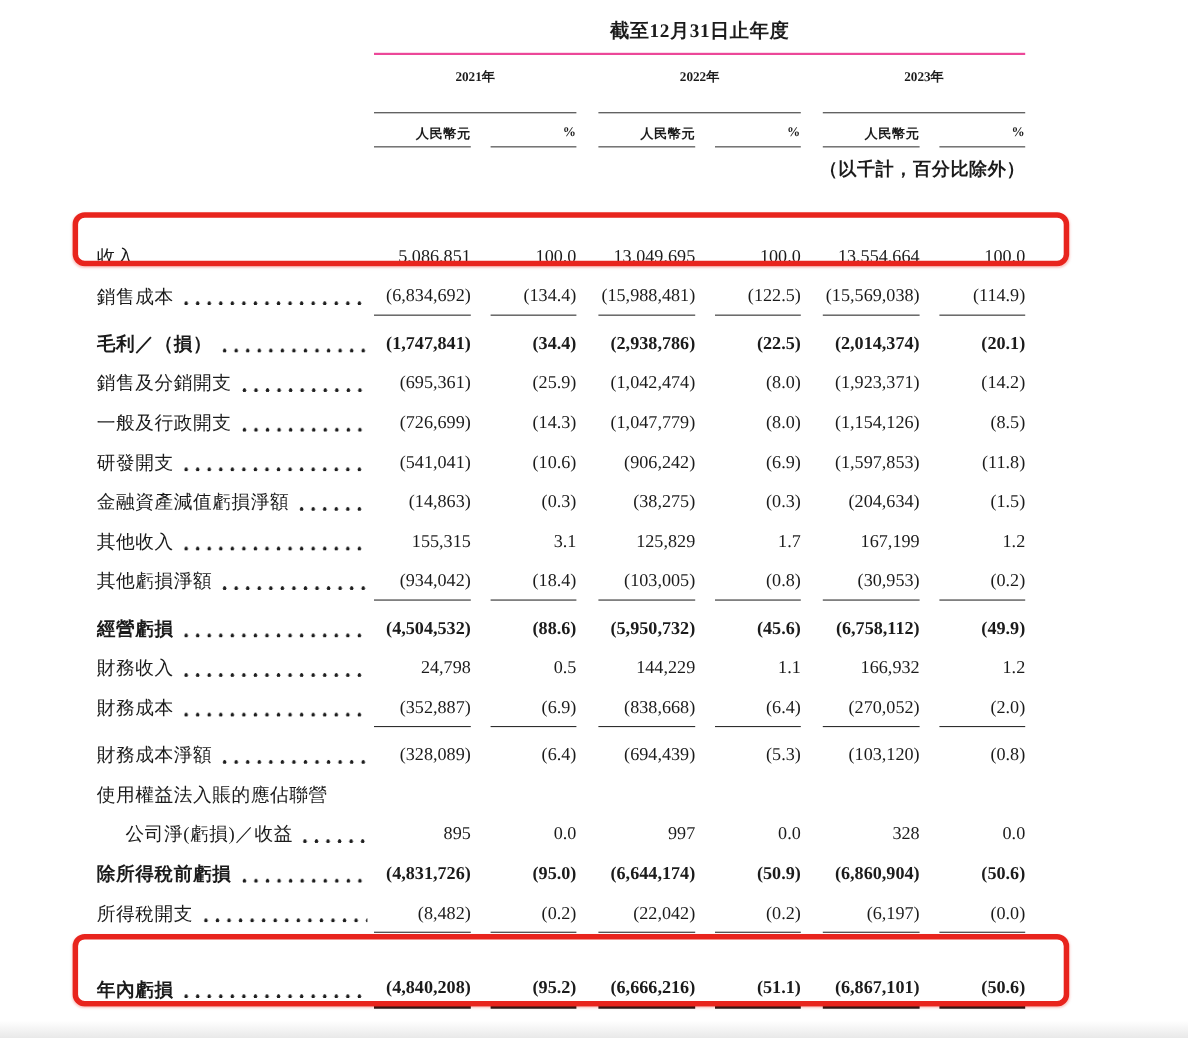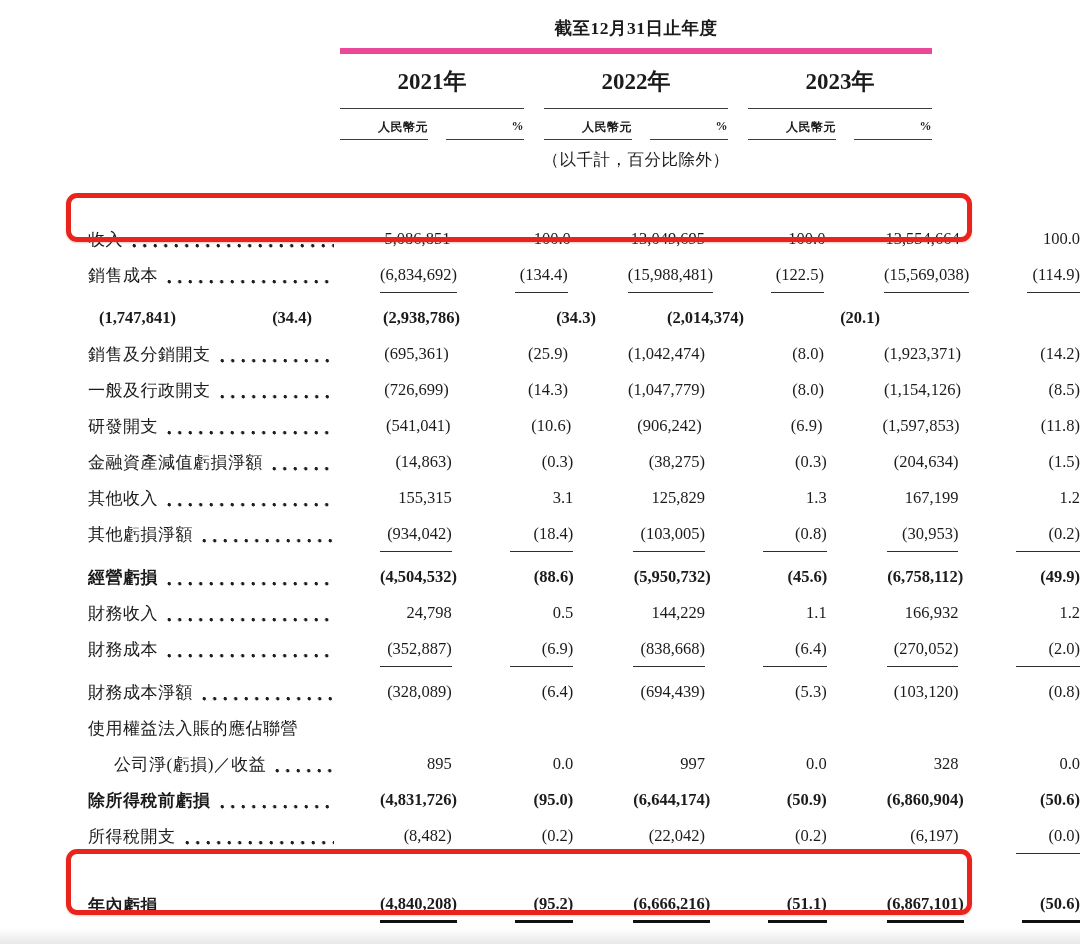--- a/index.html
+++ b/index.html
@@ -16,43 +16,43 @@
   .table-wrap { position:relative; padding-left:88px; width:100%; }
 
   
   .col-header { display:flex; }
   .label-spacer { flex:0 0 252px; }
   .numeric-area { width:592px; }
   .period {
     padding-top:16px; padding-bottom:8px;
     text-align:center; font-weight:700; font-size:17.5px;
     letter-spacing:0.5px;
-    border-bottom:6px solid #ec4899;
+    border-bottom:2px solid #ec4899;
   }
   .years-row { display:flex; margin-top:12px; }
   .year-group {
     width:184px; margin-right:20px;
-    text-align:center; font-weight:700; font-size:23px;
-    padding-bottom:11px; border-bottom:1.5px solid #3c3c3c;
+    text-align:center; font-weight:700; font-size:12px;
+    padding-bottom:23px; border-bottom:1.5px solid #3c3c3c;
   }
   .year-group:last-child { margin-right:0; }
   .sub-row { display:flex; margin-top:10px; }
   .sub-cell {
     text-align:right; font-weight:700; font-size:12px;
     letter-spacing:0.5px;
     padding-bottom:3px; border-bottom:1.5px solid #3c3c3c;
   }
   .sub-rmb { width:88px; margin-right:18px; }
   .sub-pct { width:78px; margin-right:20px; }
   .sub-pct.last { margin-right:0; }
-  .unit-note { margin-top:9px; text-align:center; font-weight:400; font-size:16.5px; letter-spacing:0.5px; }
+  .unit-note { margin-top:9px; text-align:right; font-weight:700; font-size:16.5px; letter-spacing:0.5px; }
 
   
   #rows { margin-top:50px; }
-  .row { display:flex; height:36px; align-items:stretch;gap:40px; }
+  .row { display:flex; height:36px; align-items:stretch; }
   .row.rule-thin { margin-bottom:7px; }
   .row.spacer-before { margin-top:33px; }
   .label-cell {
     flex:0 0 252px; display:flex; align-items:center;
     letter-spacing:0.5px; overflow:hidden;
   }
   .label-cell.indent { padding-left:26px; }
   .dots {
     flex:1 1 auto; height:6px; align-self:center;
     margin:14px 6px 0 9px;
@@ -154,31 +154,35 @@
             <span>(122.5)</span>
           </div>
           <div class="cell c-rmb">
             <span>(15,569,038)</span>
           </div>
           <div class="cell c-pct c-last">
             <span>(114.9)</span>
           </div>
         </div>
         <div class="row bold">
+          <div class="label-cell">
+            <span>毛利／（損）</span>
+            <span class="dots"></span>
+          </div>
           <div class="cell c-rmb">
             <span>(1,747,841)</span>
           </div>
           <div class="cell c-pct">
             <span>(34.4)</span>
           </div>
           <div class="cell c-rmb">
             <span>(2,938,786)</span>
           </div>
           <div class="cell c-pct">
-            <span>(34.3)</span>
+            <span>(22.5)</span>
           </div>
           <div class="cell c-rmb">
             <span>(2,014,374)</span>
           </div>
           <div class="cell c-pct c-last">
             <span>(20.1)</span>
           </div>
         </div>
         <div class="row">
           <div class="label-cell">
@@ -284,21 +288,21 @@
           <div class="cell c-rmb">
             <span>155,315</span>
           </div>
           <div class="cell c-pct">
             <span>3.1</span>
           </div>
           <div class="cell c-rmb">
             <span>125,829</span>
           </div>
           <div class="cell c-pct">
-            <span>1.3</span>
+            <span>1.7</span>
           </div>
           <div class="cell c-rmb">
             <span>167,199</span>
           </div>
           <div class="cell c-pct c-last">
             <span>1.2</span>
           </div>
         </div>
         <div class="row rule-thin">
           <div class="label-cell">

